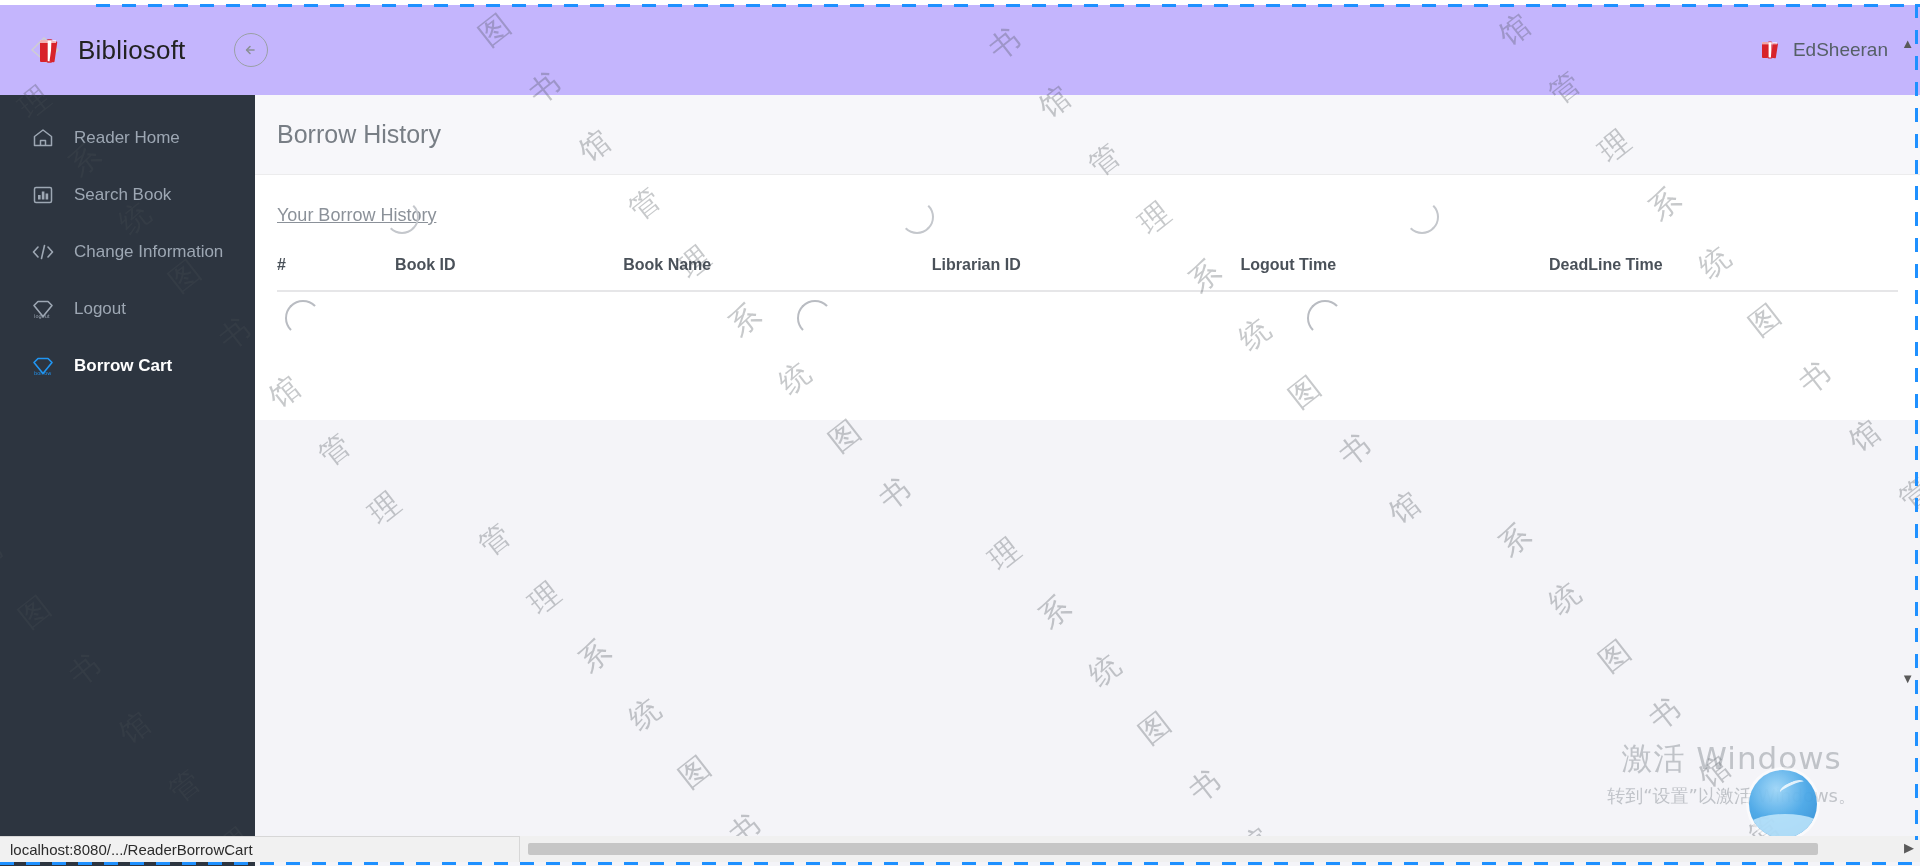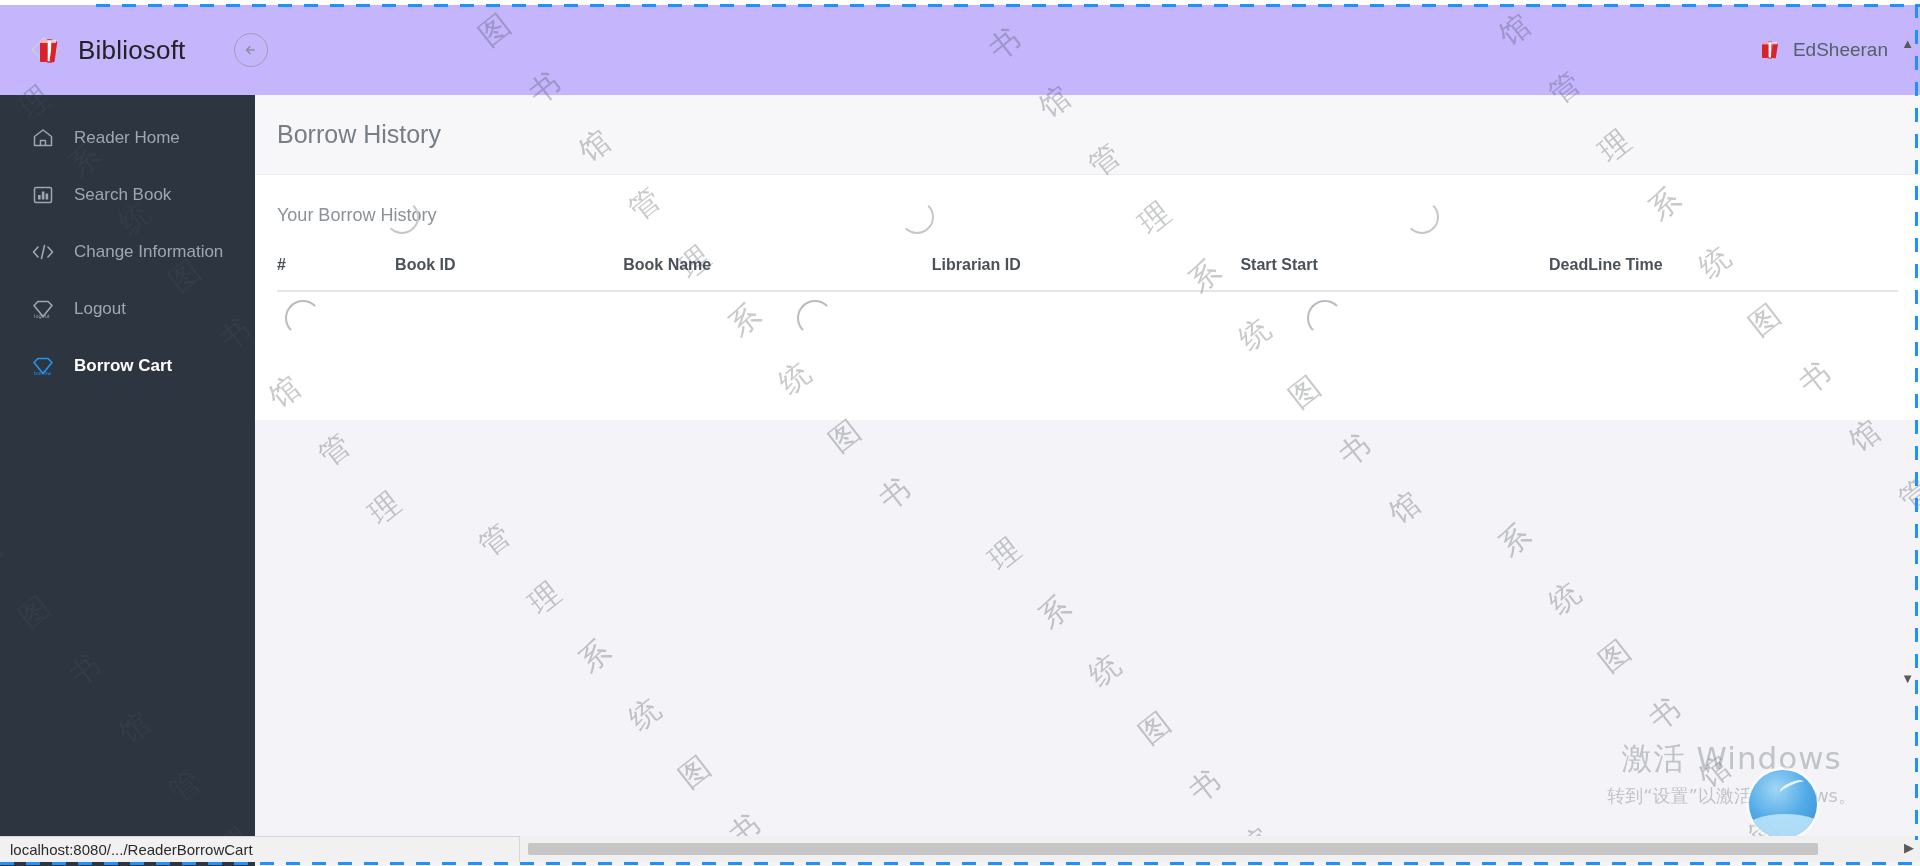--- a/index.html
+++ b/index.html
@@ -77,21 +77,21 @@
     background:#f4f4f8; z-index:10; overflow:hidden;
   }
   .page-title-band {
     height:80px; background:#f7f7fa; display:flex; align-items:center;
     padding-left:22px; border-bottom:1px solid #ececed;
   }
   .page-title { font-size:25px; color:#787e85; font-weight:normal; }
   .content-card {
     background:#ffffff; min-height:245px; padding:30px 22px 0 22px;
   }
-  .card-subtitle { font-size:18px; color:#8b9199; margin-bottom:30px; }
+  .card-subtitle { font-size:18px; color:#8b9199; margin-bottom:30px;text-decoration:underline; }
   .tbl { width:100%; border-collapse:collapse; table-layout:fixed; }
   .tbl th {
     text-align:left; font-size:16px; color:#4a5159; font-weight:bold;
     padding:0 0 16px 0; border-bottom:2px solid #e6e6e8;
   }
   .col-num   { width:88px;  }
   .col-bid   { width:170px; }
   .col-bname { width:230px; }
   .col-lid   { width:230px; }
   .col-start { width:230px; }
@@ -313,21 +313,21 @@
           <col class="col-lid">
             <col class="col-start">
             <col class="col-dead">
         </colgroup>
         <thead>
           <tr>
             <th>#</th>
             <th>Book ID</th>
             <th>Book Name</th>
             <th>Librarian ID</th>
-            <th>Start Start</th>
+            <th>Logout Time</th>
             <th>DeadLine Time</th>
           </tr>
         </thead>
         <tbody>
           <tr class="loading-row">
             <td colspan="6" style="position:relative;">
               <span class="spin-arc arc-1"></span>
               <span class="spin-arc arc-2"></span>
               <span class="spin-arc arc-3"></span>
             </td>

